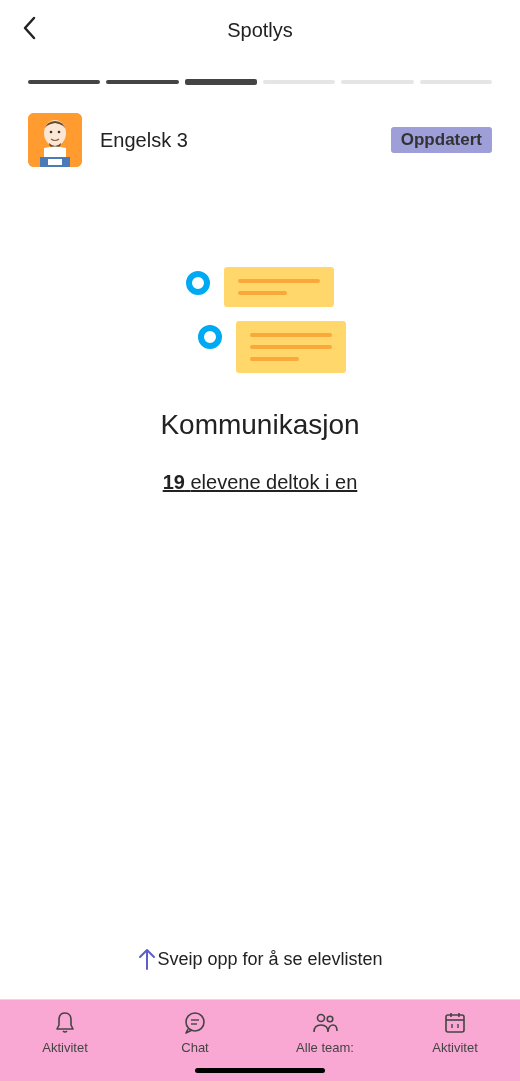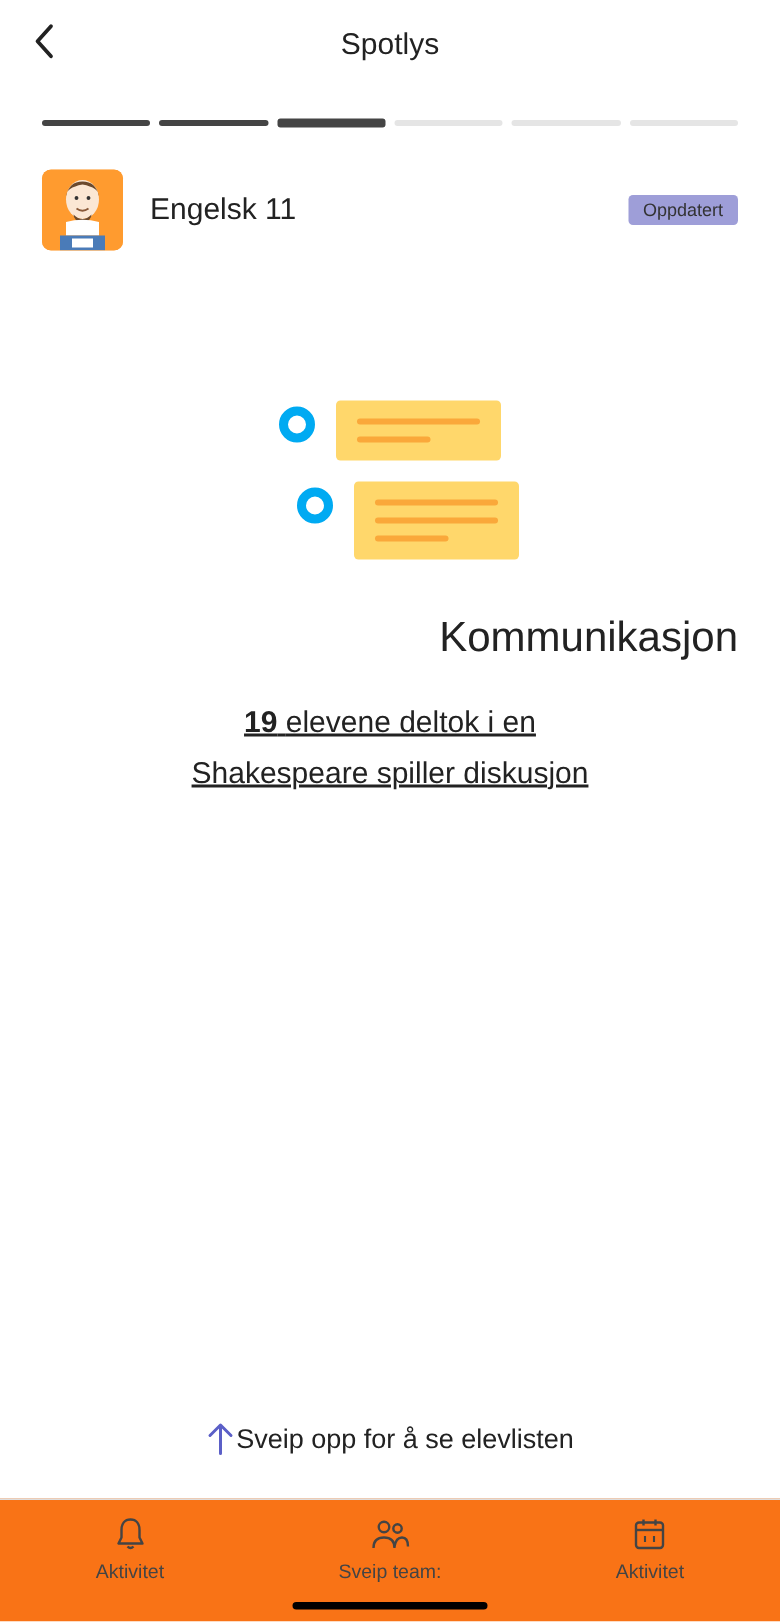--- a/index.html
+++ b/index.html
@@ -68,23 +68,24 @@
     .avatar svg { display: block; }
     .class-name {
       flex: 1;
       font-size: 20px;
       font-weight: 500;
       color: #222;
     }
     .badge {
       background: #9e9ed8;
       color: #333;
-      font-size: 12px;
+      font-size: 17px;
       padding: 3px 10px;
       border-radius: 3px;
+      font-weight: bold;
     }
     .illustration {
       display: flex;
       flex-direction: column;
       align-items: center;
       gap: 14px;
       margin-bottom: 36px;
     }
     .illu-row {
       display: flex;
@@ -117,21 +118,21 @@
     .card .line.short { width: 60%; }
     .caption-row {
       display: flex;
       justify-content: center;
       gap: 30px;
       margin-bottom: 14px;
       font-size: 18px;
       color: #222;
     }
     .main-title {
-      text-align: right;
+      text-align: center;
       font-size: 28px;
       font-weight: 400;
       color: #222;
       margin-bottom: 24px;
     }
     .stats {
       text-align: center;
       font-size: 20px;
       line-height: 1.7;
       color: #222;
@@ -154,21 +155,21 @@
       position: absolute;
       bottom: 0;
       left: 0;
       right: 0;
       height: 82px;
       border-top: 1px solid #ddd;
       display: flex;
       justify-content: space-around;
       align-items: flex-start;
       padding-top: 10px;
-      background: #f97316;
+      background: #f9a8d4;
     }
     .nav-item {
       display: flex;
       flex-direction: column;
       align-items: center;
       gap: 4px;
       cursor: pointer;
       color: #444;
       width: 90px;
     }
@@ -217,21 +218,21 @@
         <path d="M16 18 Q18 8 27 8 Q36 8 38 18 Q38 12 27 10 Q16 12 16 18" fill="#6b4a2e"></path>
         <circle cx="23" cy="19" r="1.3" fill="#333"></circle>
         <circle cx="31" cy="19" r="1.3" fill="#333"></circle>
         <path d="M23 26 Q27 29 31 26" stroke="#8a5a3a" stroke-width="1.2" fill="none"></path>
         <path d="M21 30 Q27 36 33 30 Q33 34 27 36 Q21 34 21 30" fill="#6b4a2e"></path>
         <path d="M16 35 Q27 32 38 35 L38 44 L16 44 Z" fill="#fff"></path>
         <rect x="12" y="44" width="30" height="10" fill="#4a7bb8"></rect>
         <rect x="20" y="46" width="14" height="6" fill="#fff"></rect>
       </svg>
     </div>
-    <div class="class-name">Engelsk 11</div>
+    <div class="class-name">Engelsk 3</div>
     <div class="badge">Oppdatert</div>
   </div>
 
   <div class="illustration">
     <div class="illu-row">
       <div class="circle"></div>
       <div class="card">
         <div class="line"></div>
         <div class="line short"></div>
       </div>
@@ -247,47 +248,55 @@
   </div>
 
 
   <div class="main-title">Kommunikasjon</div>
 
   <div class="stats">
     <div>
       <span class="count">19</span>
       <span>elevene deltok i en</span>
     </div>
-    <div>Shakespeare spiller diskusjon</div>
   </div>
 
 </div>
 
 <div class="swipe-hint">
   <svg width="20" height="24" viewBox="0 0 20 24">
     <path d="M10 22 L10 3 M3 10 L10 3 L17 10" stroke="#5b5fc7" stroke-width="2" fill="none" stroke-linecap="round" stroke-linejoin="round"></path>
   </svg>
   <span>Sveip opp for å se elevlisten</span>
 </div>
 
 <div class="bottom-nav">
   <div class="nav-item">
     <svg width="26" height="26" viewBox="0 0 26 26">
       <path d="M13 3 C9 3 7 6 7 10 L7 15 L5 19 L21 19 L19 15 L19 10 C19 6 17 3 13 3 Z M11 21 Q13 23 15 21" stroke="#444" stroke-width="1.6" fill="none" stroke-linejoin="round"></path>
     </svg>
     <span class="label">Aktivitet</span>
   </div>
   <div class="nav-item">
+    <svg width="26" height="26" viewBox="0 0 26 26">
+      <circle cx="13" cy="12" r="9" stroke="#444" stroke-width="1.6" fill="none"></circle>
+      <path d="M6 19 L4 23 L10 20" stroke="#444" stroke-width="1.6" fill="none" stroke-linejoin="round"></path>
+      <line x1="9" y1="10" x2="17" y2="10" stroke="#444" stroke-width="1.4"></line>
+      <line x1="9" y1="14" x2="15" y2="14" stroke="#444" stroke-width="1.4"></line>
+    </svg>
+    <span class="label">Chat</span>
+  </div>
+  <div class="nav-item">
     <svg width="30" height="26" viewBox="0 0 30 26">
       <circle cx="11" cy="8" r="3.5" stroke="#444" stroke-width="1.6" fill="none"></circle>
       <circle cx="20" cy="9" r="2.8" stroke="#444" stroke-width="1.6" fill="none"></circle>
       <path d="M4 22 Q4 15 11 15 Q18 15 18 22" stroke="#444" stroke-width="1.6" fill="none"></path>
       <path d="M18 21 Q19 15 23 15 Q27 15 27 21" stroke="#444" stroke-width="1.6" fill="none"></path>
     </svg>
-    <span class="label">Sveip team:</span>
+    <span class="label">Alle team:</span>
   </div>
   <div class="nav-item">
     <svg width="26" height="26" viewBox="0 0 26 26">
       <rect x="4" y="5" width="18" height="17" rx="2" stroke="#444" stroke-width="1.6" fill="none"></rect>
       <line x1="4" y1="10" x2="22" y2="10" stroke="#444" stroke-width="1.6"></line>
       <line x1="9" y1="3" x2="9" y2="7" stroke="#444" stroke-width="1.6"></line>
       <line x1="17" y1="3" x2="17" y2="7" stroke="#444" stroke-width="1.6"></line>
       <line x1="10" y1="14" x2="10" y2="18" stroke="#444" stroke-width="1.4"></line>
       <line x1="16" y1="14" x2="16" y2="18" stroke="#444" stroke-width="1.4"></line>
     </svg>

